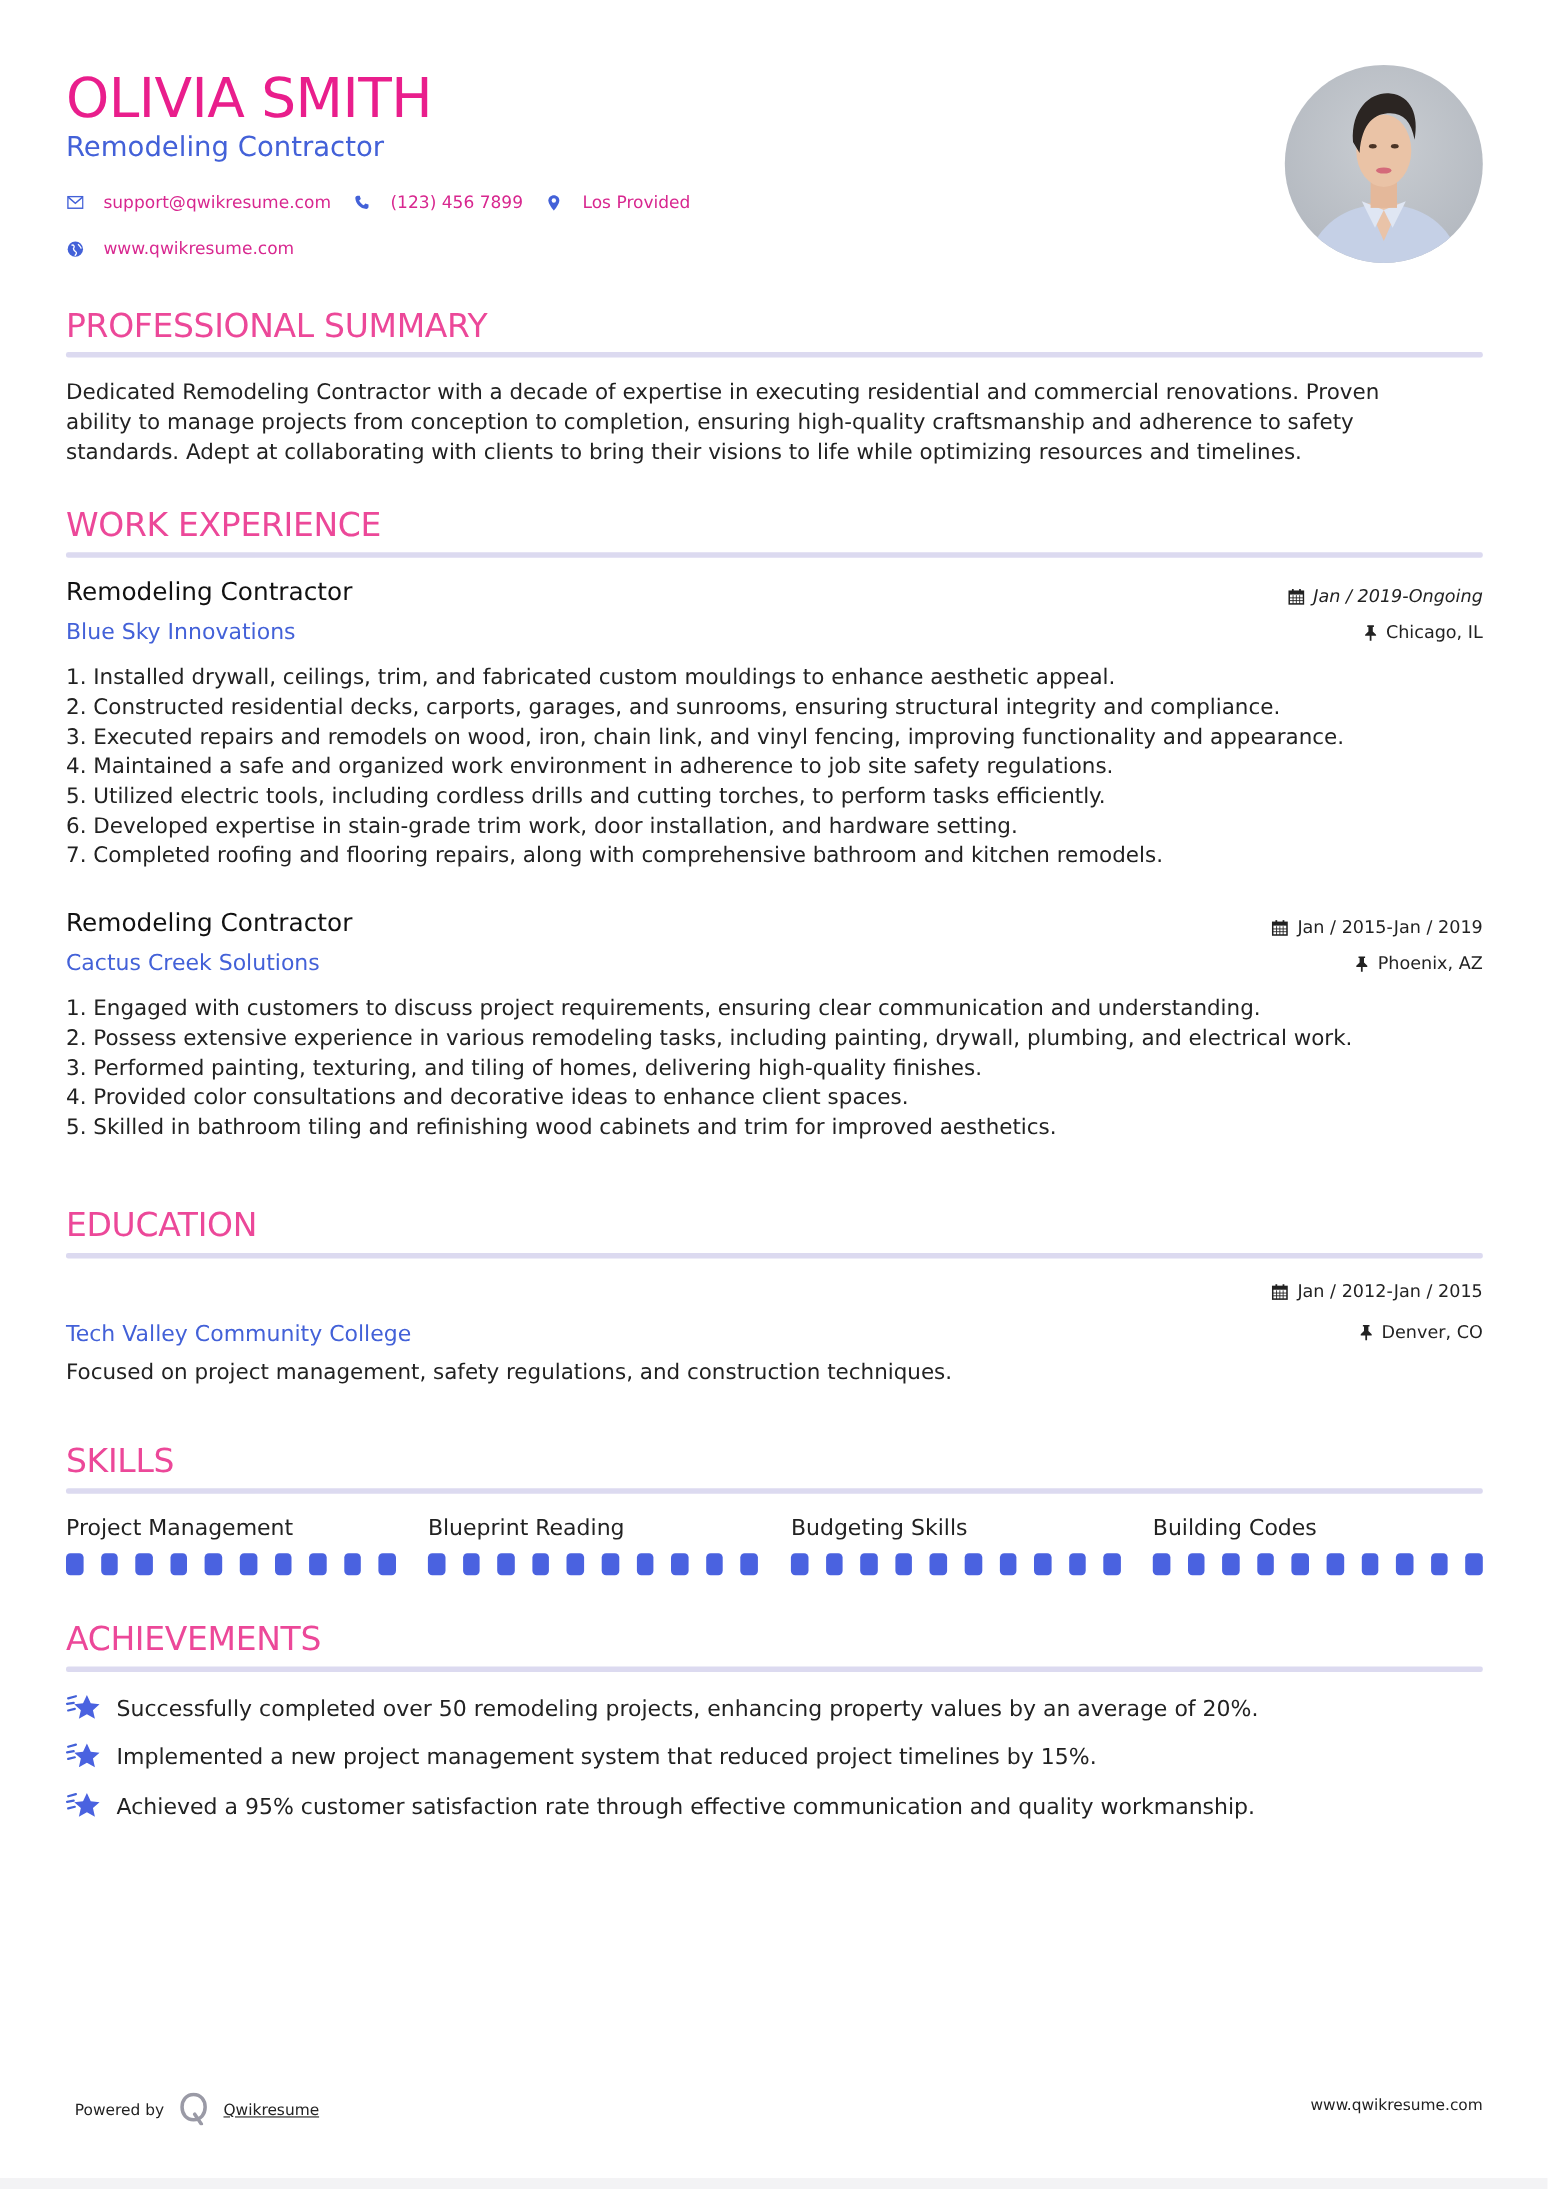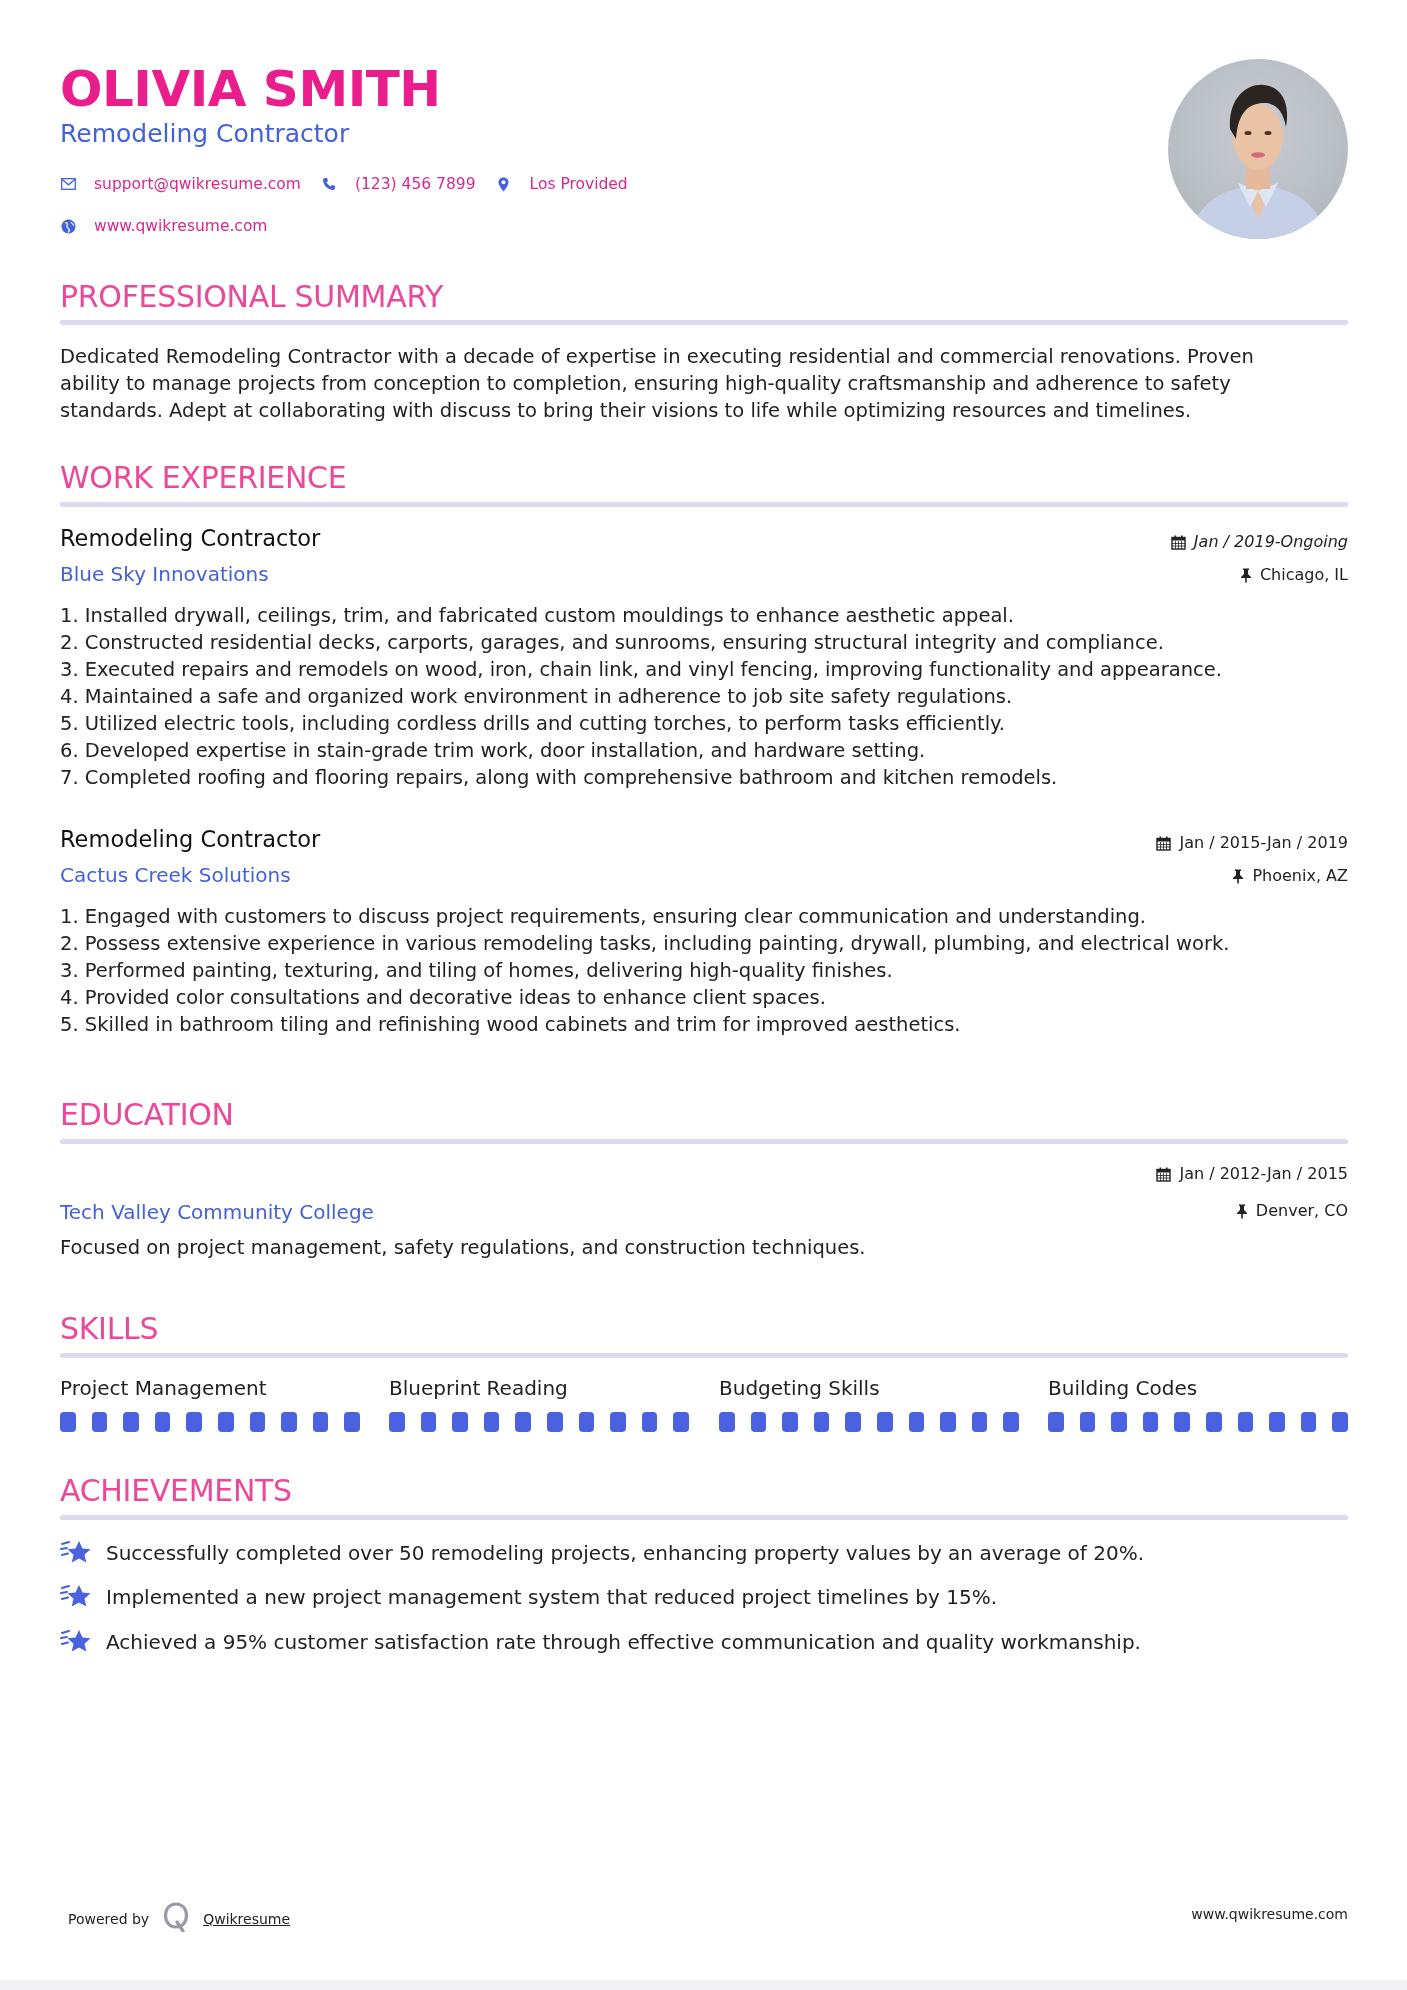--- a/index.html
+++ b/index.html
@@ -1,21 +1,21 @@
 <!DOCTYPE html>
 <html><head>
 <meta charset="utf-8">
 <style>
   * { box-sizing: border-box; margin: 0; padding: 0; }
   html, body { width: 1407px; height: 1990px; background: #ffffff; }
   body { font-family: "DejaVu Sans", sans-serif; color: #222; position: relative; overflow: hidden; }
   .page { position: absolute; left: 0; top: 0; width: 1407px; height: 1990px; }
   .abs { position: absolute; }
 
-  .name { left: 60px; top: 60px; font-size: 50px; font-weight: bold; color: #e91e8c; letter-spacing: -0.5px; line-height: 58px; }
+  .name { left: 60px; top: 60px; font-size: 50px; font-weight: normal; color: #e91e8c; letter-spacing: -0.5px; line-height: 58px; }
   .title { left: 60px; top: 118px; font-size: 25px; color: #4361d8; line-height: 32px; }
   .contact-row { left: 60px; height: 22px; display: flex; align-items: center; font-size: 15.5px; color: #d8278f; }
   .contact-row .ico { width: 16px; height: 16px; display: inline-flex; align-items: center; justify-content: center; margin-right: 18px; }
   .contact-row .txt { margin-right: 20px; }
   .photo { left: 1168px; top: 59px; width: 180px; height: 180px; border-radius: 50%; overflow: hidden; background: radial-gradient(circle at 50% 40%, #c9cdd2 0%, #b6bbc2 70%, #aab0b8 100%); }
 
   .sec-head { left: 60px; font-size: 30px; font-weight: normal; color: #ec4899; line-height: 30px; letter-spacing: -0.3px; }
   .sec-rule { left: 60px; width: 1288px; height: 5px; background: #dcdaf0; border-radius: 2px; }
 
   .body-text { left: 60px; width: 1290px; font-size: 19.5px; line-height: 27px; color: #222; }
@@ -98,21 +98,21 @@
 
       <ellipse cx="90" cy="96" rx="7" ry="2.8" fill="#d46a7a"></ellipse>
     </svg>
   </div>
 
   <div class="abs sec-head" style="top:282px;">PROFESSIONAL SUMMARY</div>
   <div class="abs sec-rule" style="top:320px;"></div>
   <div class="abs body-text" style="top:343px;">
     <div>Dedicated Remodeling Contractor with a decade of expertise in executing residential and commercial renovations. Proven</div>
     <div>ability to manage projects from conception to completion, ensuring high-quality craftsmanship and adherence to safety</div>
-    <div>standards. Adept at collaborating with discuss to bring their visions to life while optimizing resources and timelines.</div>
+    <div>standards. Adept at collaborating with clients to bring their visions to life while optimizing resources and timelines.</div>
   </div>
 
   <div class="abs sec-head" style="top:463px;">WORK EXPERIENCE</div>
   <div class="abs sec-rule" style="top:502px;"></div>
 
   <div class="abs job-title" style="top:523px;">Remodeling Contractor</div>
   <div class="abs company" style="top:560px;">Blue Sky Innovations</div>
   <div class="abs meta" style="top:531px;font-style:italic;">
     <span>
       <svg width="15" height="15" viewBox="0 0 15 15">

